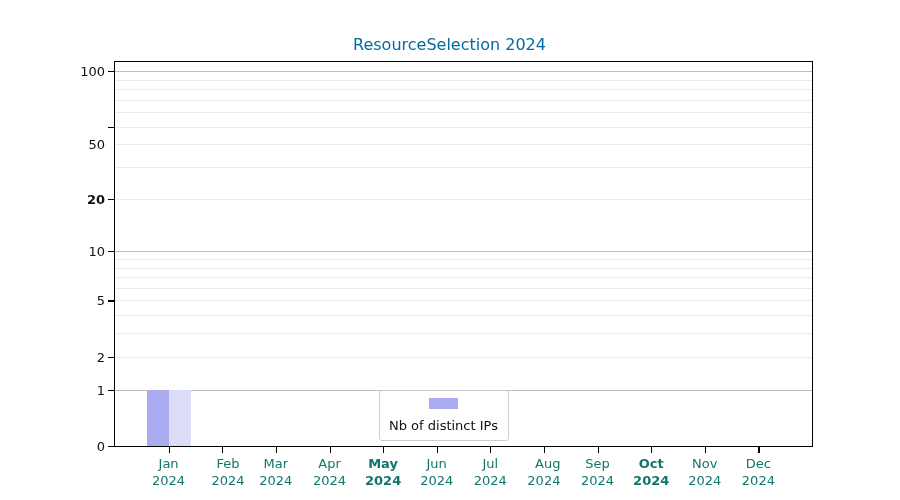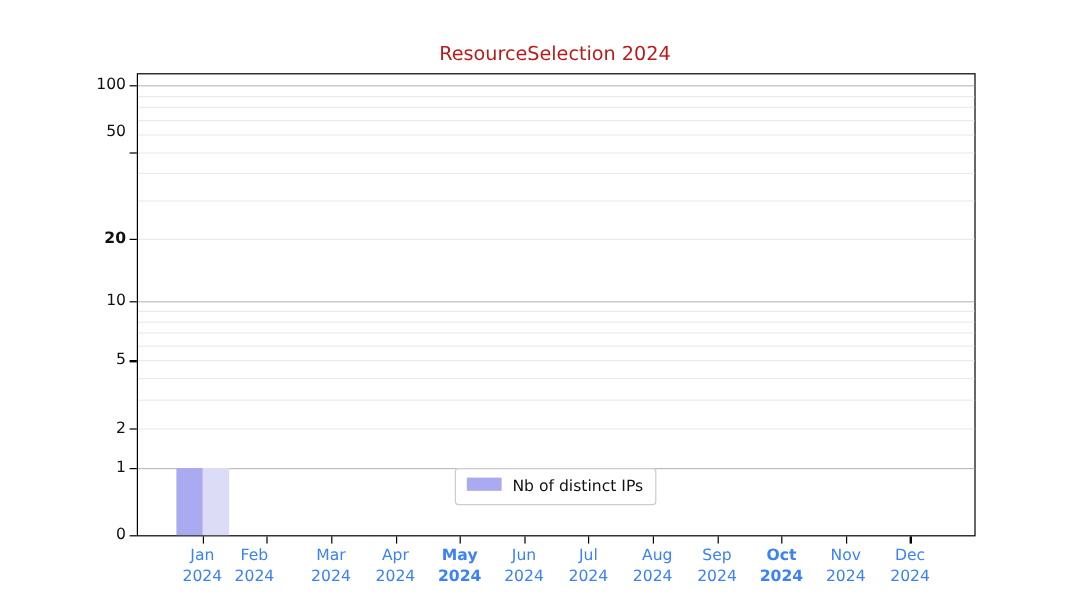--- a/index.html
+++ b/index.html
@@ -2,47 +2,47 @@
 <html><head>
 <meta charset="utf-8">
 <style>
   html,body{margin:0;padding:0;background:#ffffff;}
   #figure{
     position:relative;width:900px;height:500px;background:#ffffff;
     font-family:"DejaVu Sans","Liberation Sans",sans-serif;color:#000;
     overflow:hidden;
   }
   #title{
-    position:absolute;left:114px;top:35px;width:697px;
-    text-align:center;font-size:16px;color:#b91c1c;
+    position:absolute;left:101px;top:35px;width:697px;
+    text-align:center;font-size:16px;color:#0369a1;
   }
   #plot{
     position:absolute;left:114px;top:61px;width:697px;height:384px;
     border:1.2px solid #000;box-sizing:content-box;background:#fff;
   }
   .gridline{position:absolute;left:0;width:100%;height:1px;}
   .gridline.major{background:#bdbdbd;}
   .gridline.minor{background:#ebebeb;}
   .ytick-mark{position:absolute;width:6px;height:1.2px;background:#000;left:-7px;}
   .ytick-label{
     position:absolute;right:calc(100% + 10px);width:44px;text-align:right;
     font-size:13px;transform:translateY(-50%);white-space:nowrap;color:#111;
   }
   .xtick-mark{position:absolute;width:1.2px;height:6px;background:#000;top:calc(100% + 1px);}
   .xtick-label{
     position:absolute;top:calc(100% + 9px);transform:translateX(-50%);
-    text-align:center;font-size:13px;line-height:17px;color:#3b82f6;white-space:nowrap;
+    text-align:center;font-size:13px;line-height:17px;color:#0f766e;white-space:nowrap;
   }
   .bar{position:absolute;bottom:0;}
   #legend{
     position:absolute;left:264px;top:328px;
     background:rgba(255,255,255,0.9);border:1px solid #cccccc;border-radius:3px;
     padding:7px 10px 7px 9px;display:flex;flex-direction:column;gap:5px;z-index:5;
   }
-  .legend-row{display:flex;gap:9px;}
+  .legend-row{display:flex;align-items:center;gap:9px;flex-direction:column;}
   .legend-swatch{width:29px;height:11px;}
   .legend-label{font-size:13px;color:#111;white-space:nowrap;}
 </style>
 </head>
 <body>
 
 <div id="figure">
   <div id="title">ResourceSelection 2024</div>
 
   <div id="plot">
@@ -78,27 +78,27 @@
       <div class="ytick-label" style="top: 327.7px;">1</div>
       <div class="ytick-mark" style="top: 294.7px;"></div>
       <div class="ytick-label" style="top: 294.7px;">2</div>
       <div class="ytick-mark" style="top: 238.4px;"></div>
       <div class="ytick-label" style="top: 238.4px;">5</div>
       <div class="ytick-mark" style="top: 189.2px;"></div>
       <div class="ytick-label" style="top: 189.2px;">10</div>
       <div class="ytick-mark" style="top: 136.6px;"></div>
       <div class="ytick-label" style="top: 136.6px; font-weight: bold;">20</div>
       <div class="ytick-mark" style="top: 64.5px;"></div>
-      <div class="ytick-label" style="top: 48px;">50</div>
+      <div class="ytick-label" style="top: 82px;">50</div>
       <div class="ytick-mark" style="top: 9px;"></div>
       <div class="ytick-label" style="top: 9px;">100</div>
       <div class="xtick-mark" style="left: 53.6px;"></div>
       <div class="xtick-label" style="left: 53.6px;">Jan<div>2024</div></div>
       <div class="xtick-mark" style="left: 107.2px;"></div>
-      <div class="xtick-label" style="left: 97px;">Feb<div>2024</div></div>
+      <div class="xtick-label" style="left: 113px;">Feb<div>2024</div></div>
       <div class="xtick-mark" style="left: 160.8px;"></div>
       <div class="xtick-label" style="left: 160.8px;">Mar<div>2024</div></div>
       <div class="xtick-mark" style="left: 214.5px;"></div>
       <div class="xtick-label" style="left: 214.5px;">Apr<div>2024</div></div>
       <div class="xtick-mark" style="left: 268.1px;"></div>
       <div class="xtick-label" style="left: 268.1px; font-weight: bold;">May<div>2024</div></div>
       <div class="xtick-mark" style="left: 321.7px;"></div>
       <div class="xtick-label" style="left: 321.7px;">Jun<div>2024</div></div>
       <div class="xtick-mark" style="left: 375.3px;"></div>
       <div class="xtick-label" style="left: 375.3px;">Jul<div>2024</div></div>

